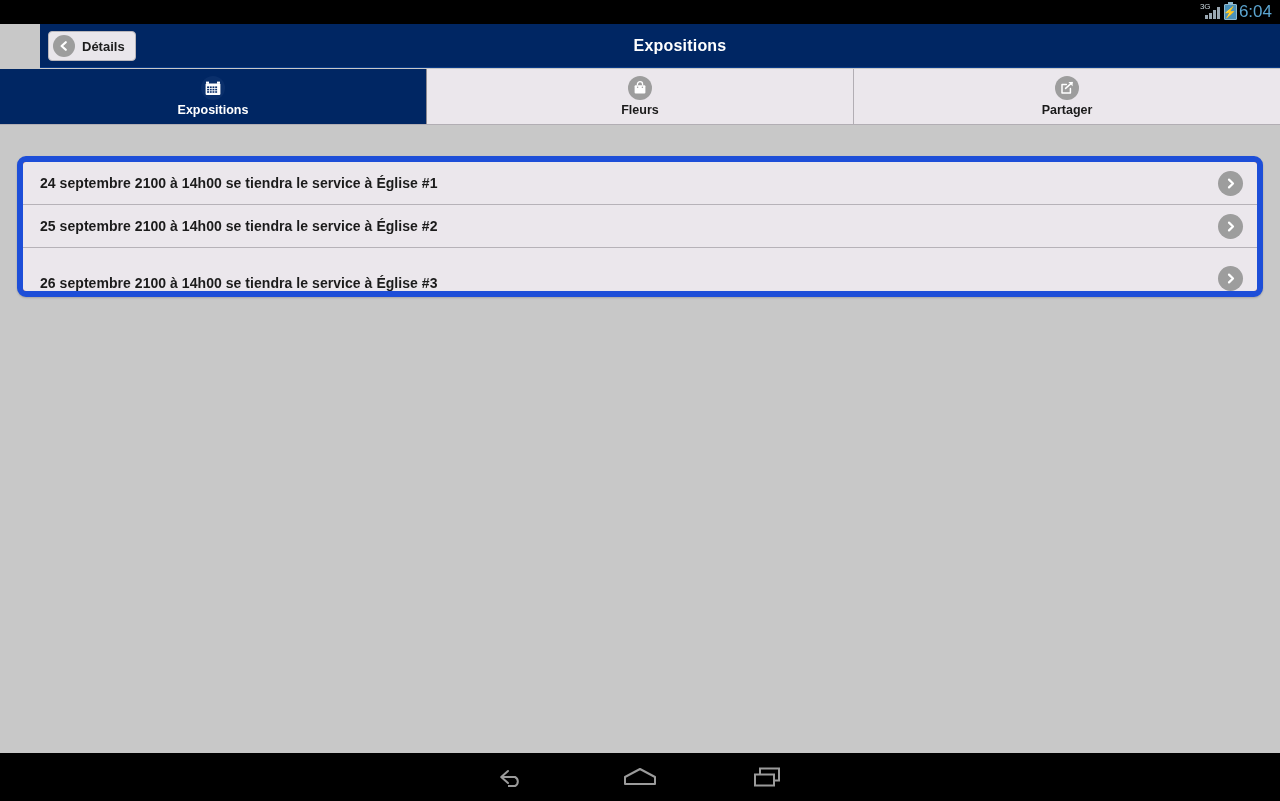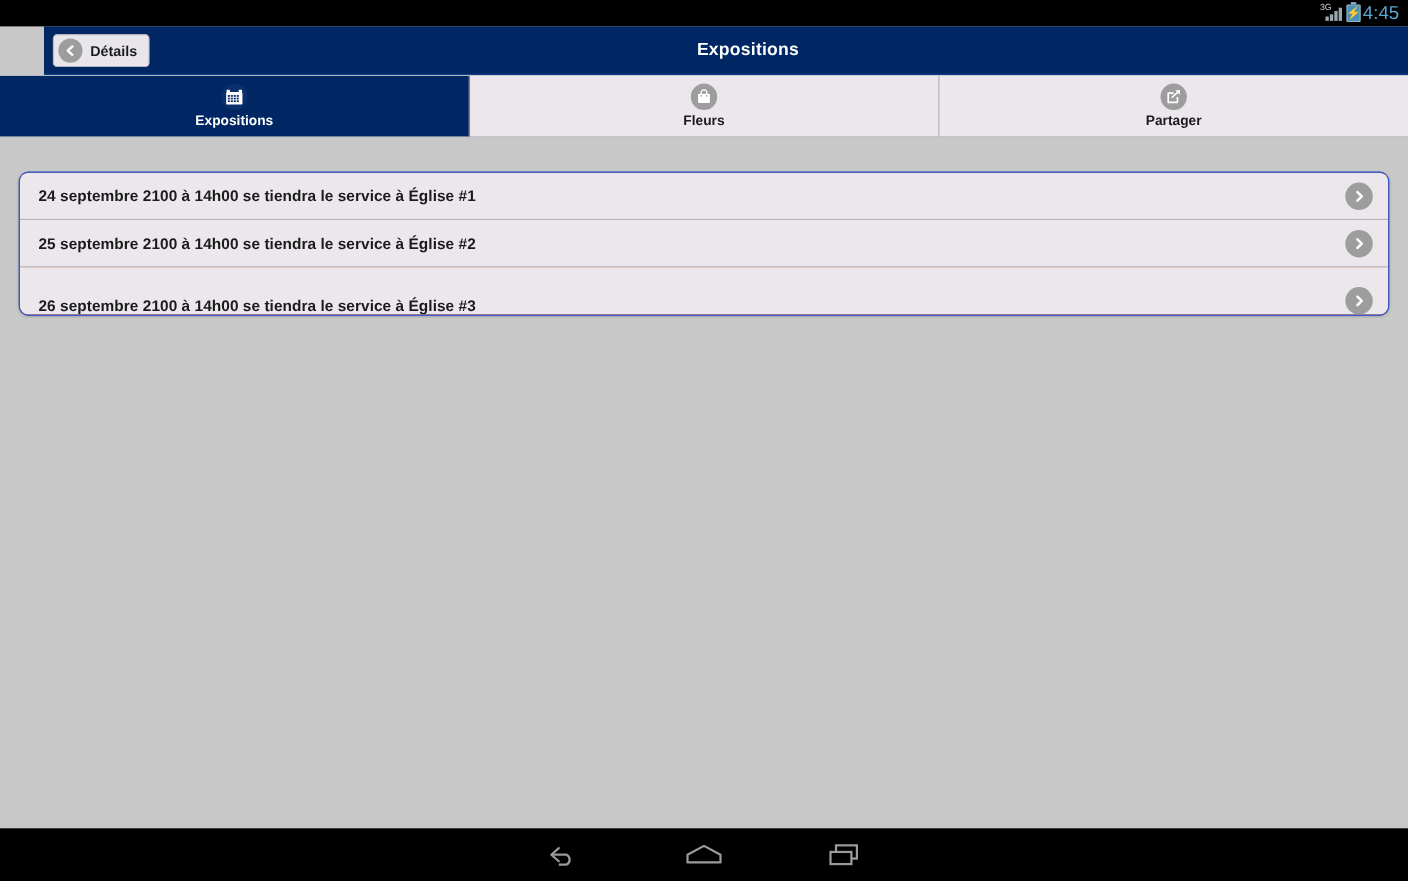--- a/index.html
+++ b/index.html
@@ -204,22 +204,22 @@
     line-height: 14px;
   }
   .tab.active .tab-label { color: #ffffff; }
 
   
   .list-card {
     position: absolute;
     left: 17px;
     top: 156px;
     width: 1246px;
-    background: #c2410c;
-    border: 1px solid #1d4ed8;
+    background: #7f1d1d;
+    border: 6px solid #1d4ed8;
     border-radius: 9px;
     box-sizing: border-box;
     overflow: hidden;
     box-shadow: 0 1px 2px rgba(0,0,0,0.18);
   }
   .list-row {
     height: 43px;
     display: flex;
     align-items: center;
     justify-content: space-between;
@@ -280,21 +280,21 @@
       <span class="signal-bars">
           <i></i>
           <i></i>
           <i></i>
           <i></i>
         </span>
     </div>
     <div class="battery-icon">
         <span>⚡</span>
       </div>
-    <div class="status-clock">4:45</div>
+    <div class="status-clock">6:04</div>
   </div>
 </div>
 
 <div class="title-bar">
   <div class="back-button">
     <span class="back-circle">
       <svg width="12" height="12" viewBox="0 0 12 12" aria-hidden="true">
         <polyline points="7.8,2.2 3.6,6 7.8,9.8" fill="none" stroke="#ffffff" stroke-width="2.2" stroke-linecap="round" stroke-linejoin="round"></polyline>
       </svg>
     </span>

